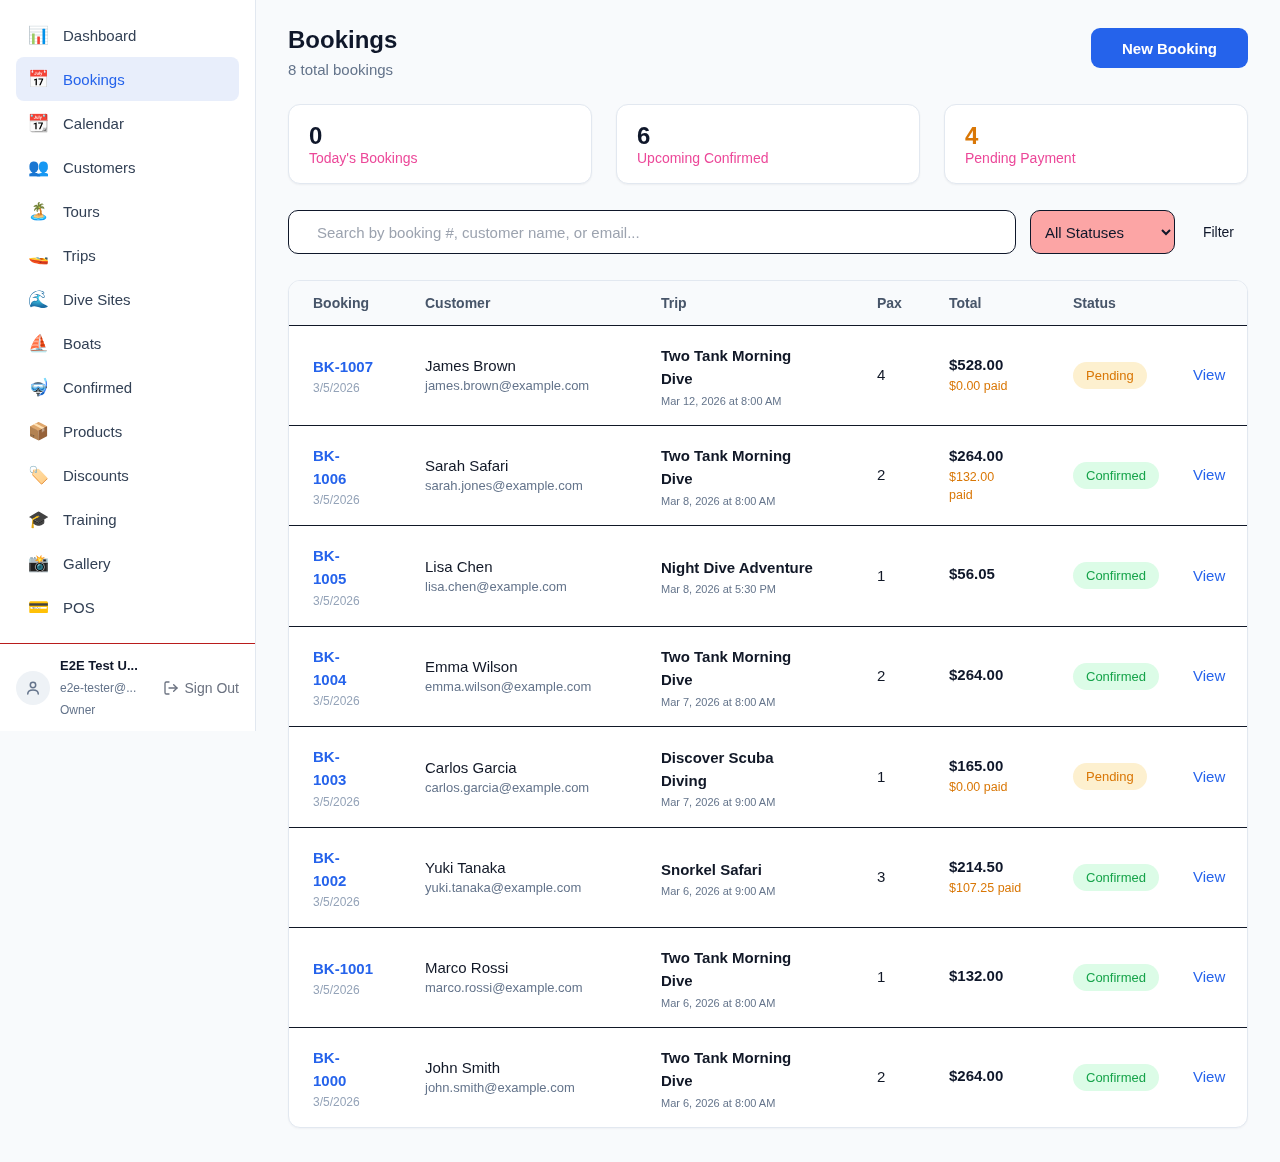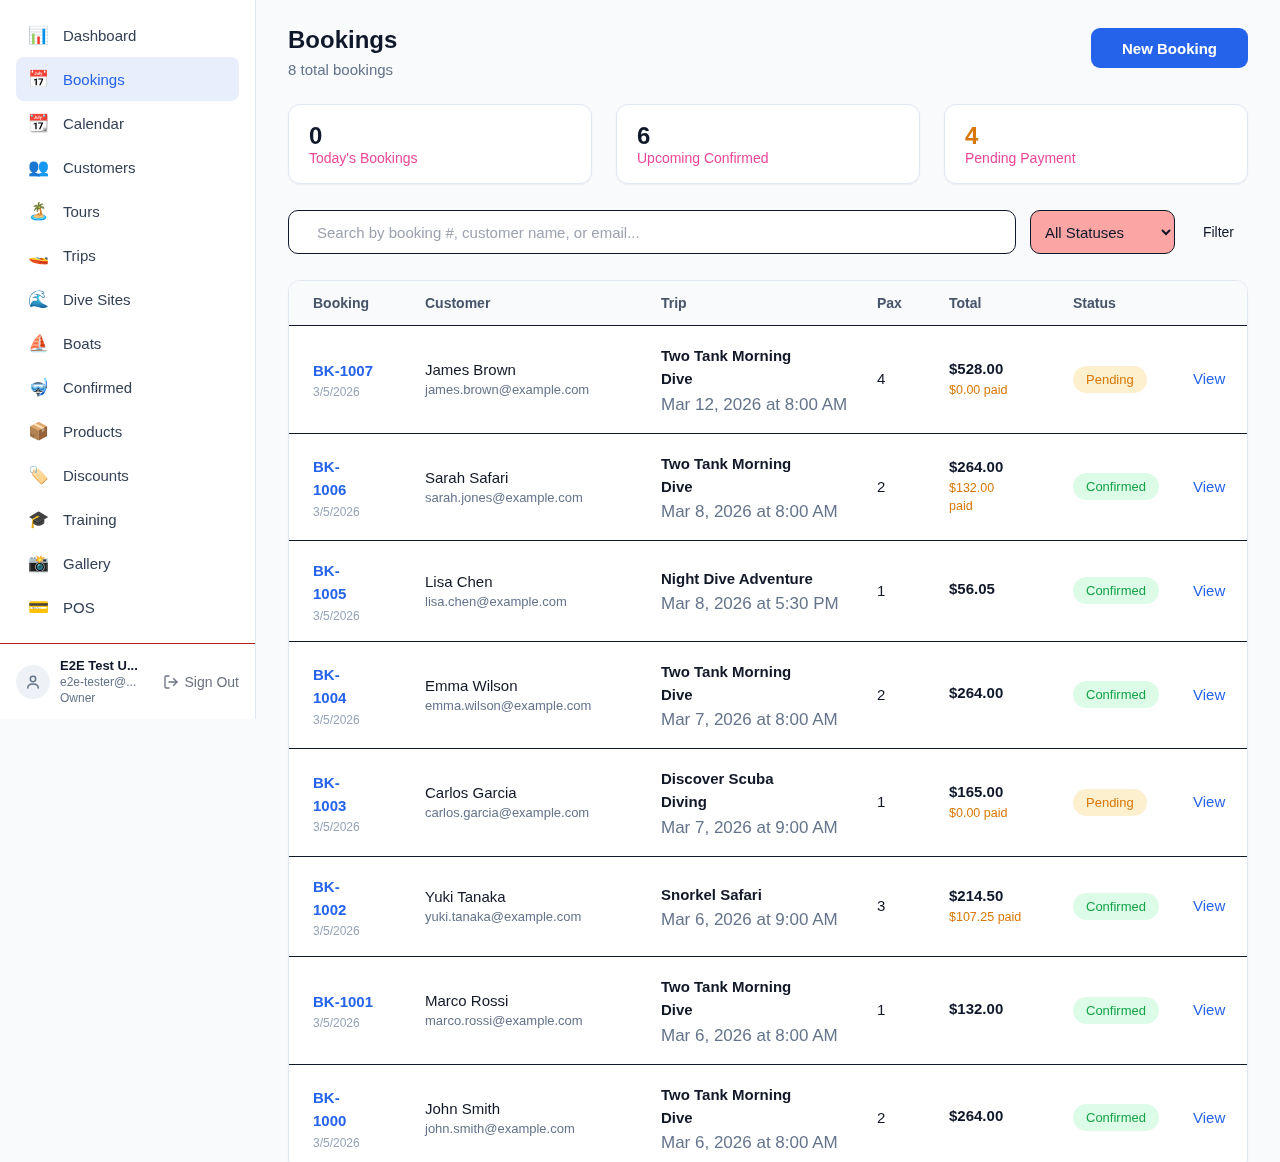--- a/index.html
+++ b/index.html
@@ -36,21 +36,21 @@
     border-top: 1px solid #b91c1c;
     padding: 14px 16px; display: flex; align-items: center; gap: 10px;
   }
   .avatar {
     width: 34px; height: 34px; border-radius: 50%;
     background: #eef2f6; color: #64748b;
     display: flex; align-items: center; justify-content: center; flex-shrink: 0;
   }
   .user-info { flex: 1; min-width: 0; }
   .user-name { font-size: 13px; font-weight: 700; color: #0f172a; }
-  .user-email, .user-role { font-size: 12px; color: #64748b; margin-top: 2px; }
+  .user-email, .user-role { font-size: 12px; color: #64748b; margin-top: 8px; }
   .signout {
     display: flex; align-items: center; gap: 6px;
     background: none; border: none; color: #6b7280; font-size: 14px;
     font-family: inherit; cursor: pointer; flex-shrink: 0;
   }
 
   
   .main { flex: 1; padding: 26px 32px 30px; min-width: 0; }
   .main-header { display: flex; justify-content: space-between; align-items: flex-start; margin-bottom: 26px; }
   .page-title { font-size: 24px; font-weight: 700; color: #0f172a; }
@@ -96,21 +96,21 @@
   }
   th:first-child, td:first-child { padding-left: 24px; }
   tbody tr + tr td { border-top: 1px solid #111827; }
   tbody td { padding: 18px 10px 18px 0; vertical-align: middle; }
 
   .bk-link { color: #2563eb; font-size: 15px; font-weight: 700; text-decoration: none; white-space: pre-line; line-height: 1.55; display: inline-block; }
   .bk-date { font-size: 12px; color: #94a3b8; margin-top: 3px; }
   .cust-name { font-size: 15px; color: #111827; }
   .cust-email { font-size: 13px; color: #64748b; margin-top: 4px; }
   .trip-name { font-size: 15px; font-weight: 600; color: #111827; white-space: pre-line; line-height: 1.55; }
-  .trip-time { font-size: 17px; color: #64748b; margin-top: 4px; }
+  .trip-time { font-size: 11px; color: #64748b; margin-top: 4px; }
   .pax { font-size: 15px; color: #111827; }
   .total { font-size: 15px; font-weight: 700; color: #0f172a; }
   .paid { font-size: 12.5px; color: #d97706; margin-top: 4px; white-space: pre-line; line-height: 1.45; }
   .badge {
     display: inline-block; padding: 6px 13px; border-radius: 999px;
     font-size: 13px; font-weight: 500;
   }
   .badge[data-status="Pending"]   { background: #fdf0cf; color: #d97706; }
   .badge[data-status="Confirmed"] { background: #dcfce7; color: #16a34a; }
   .view-link { color: #2563eb; font-size: 15px; font-weight: 500; text-decoration: none; }

